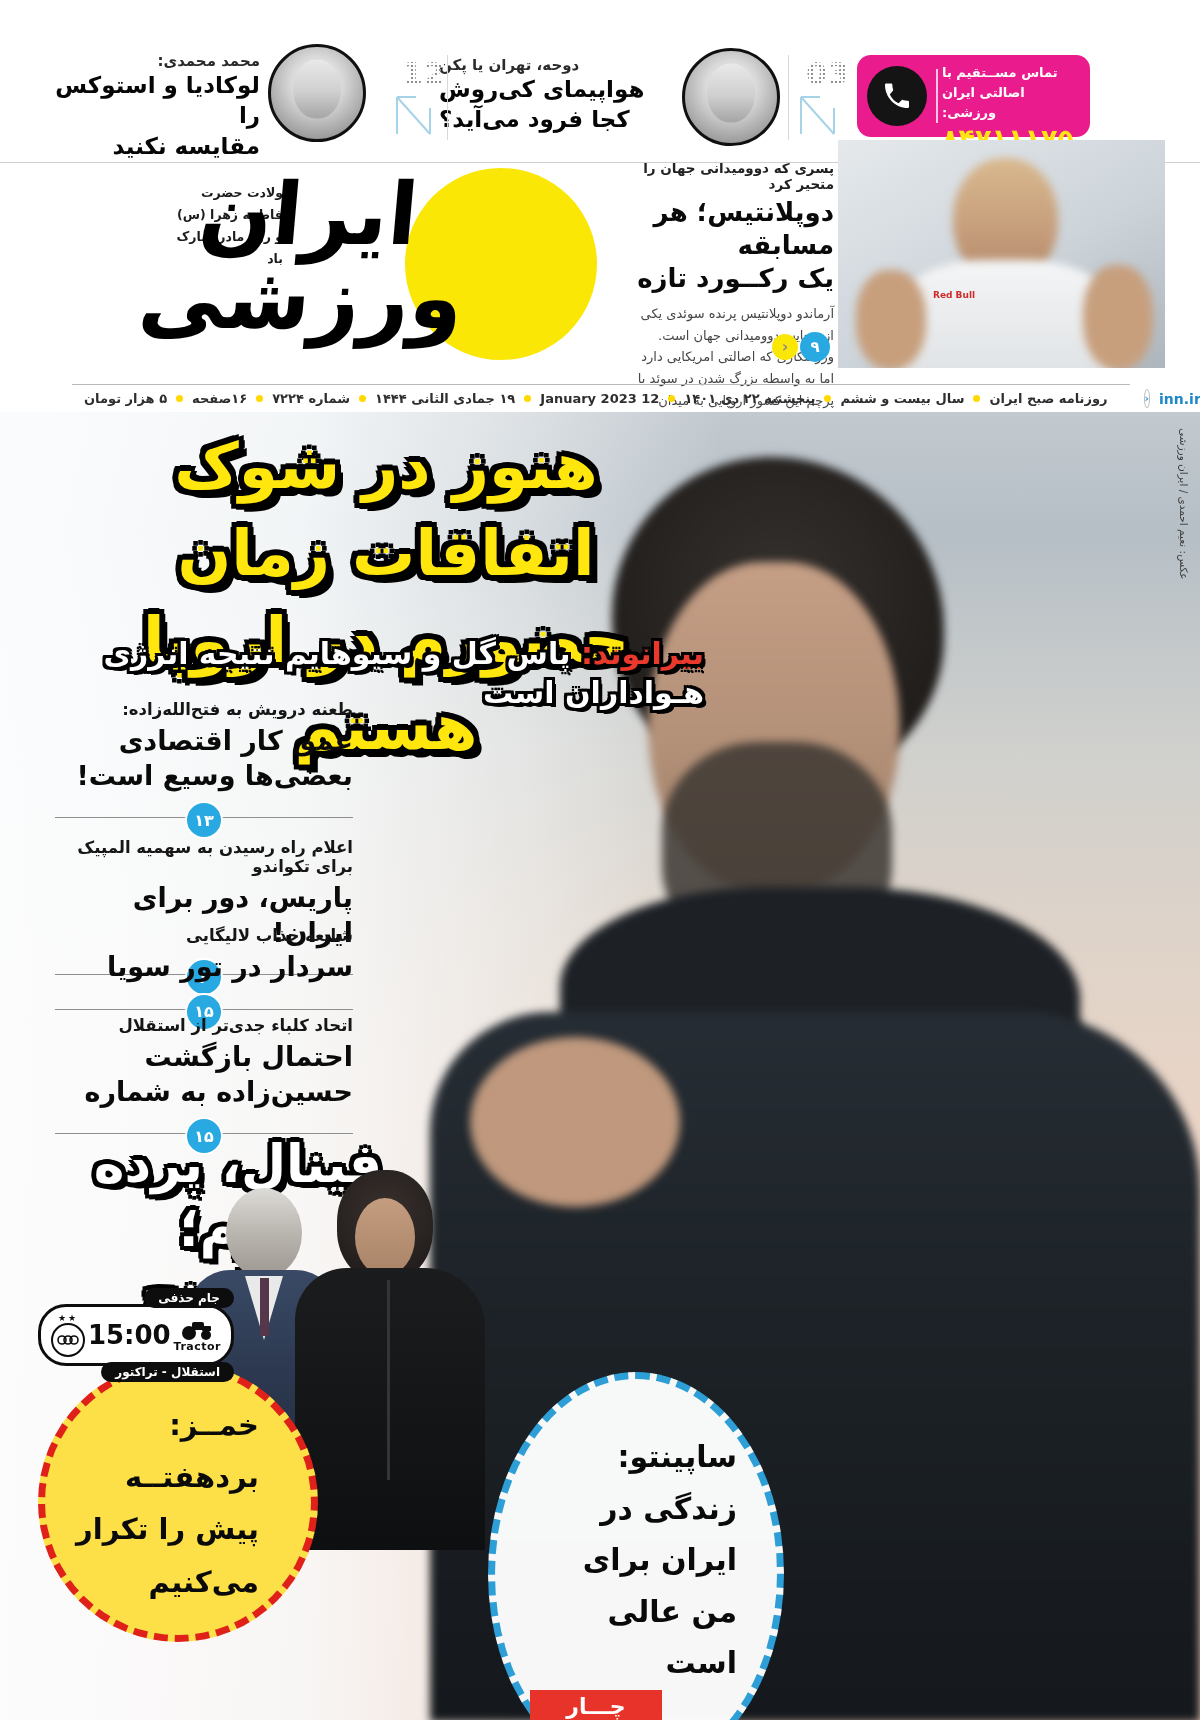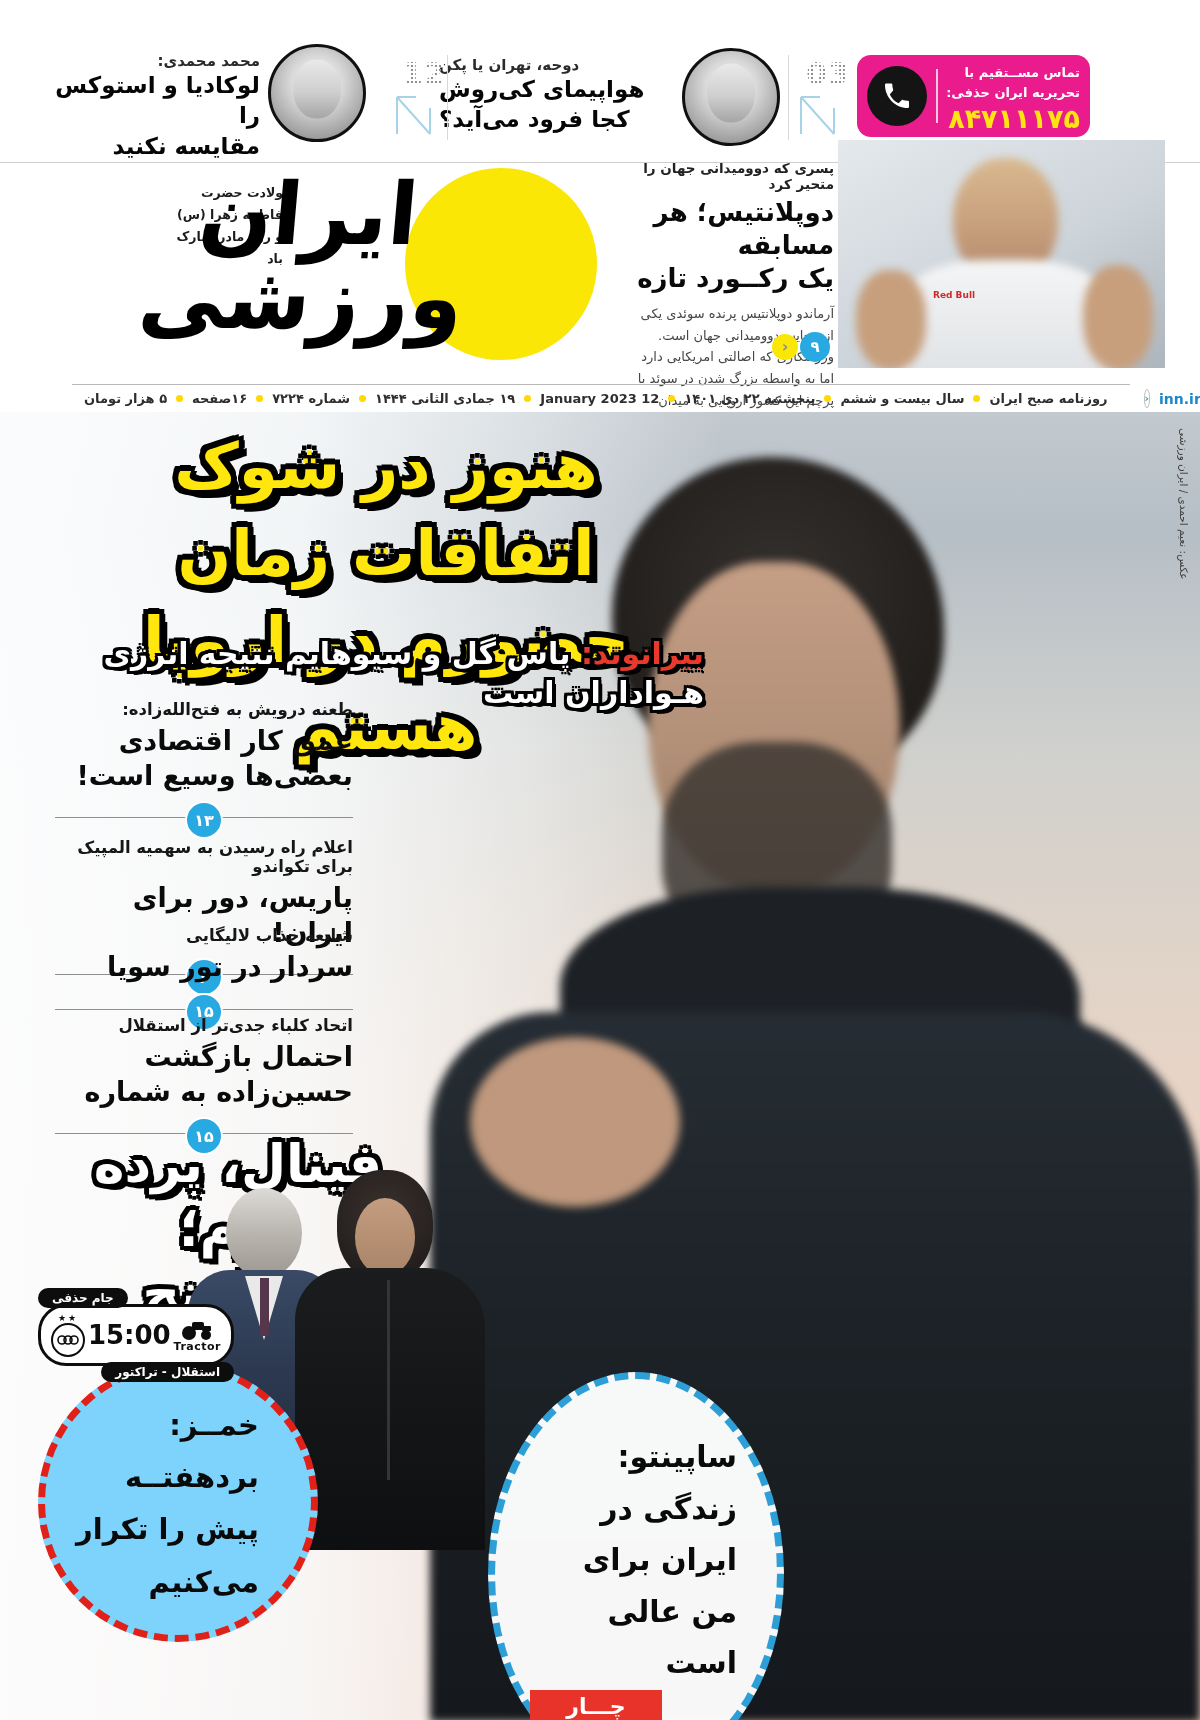--- a/index.html
+++ b/index.html
@@ -84,21 +84,21 @@
       font-size:12px;font-weight:700;padding:3px 14px;white-space:nowrap;}
   .match-pill{background:#fff;border:3px solid #0d0d0d;border-radius:28px;
       display:flex;align-items:center;justify-content:space-between;padding:4px 10px;}
   .match-time{font-size:26px;font-weight:900;color:#0d0d0d;text-align:center;}
   .team-logo{display:flex;flex-direction:column;align-items:center;line-height:1;}
   .tractor-label{font-size:11px;font-weight:800;color:#0d0d0d;letter-spacing:0.5px;}
   .stars{font-size:9px;color:#0d0d0d;letter-spacing:2px;}
   .ring{border:2.5px solid #0d0d0d;border-radius:50%;display:flex;align-items:center;justify-content:center;}
 
   
-  .quote-circle{border-radius:50%;background:#7dd3fc;}
+  .quote-circle{border-radius:50%;background:#fde047;}
   .quote-red{border:7px dashed #df2119;}
   .quote-blue{border:7px dashed #2d9fd6;background:rgba(255,255,255,0.97);}
   .quote-text{font-size:29px;font-weight:900;color:#0a0a0a;line-height:1.8;text-align:right;}
 
   .banner-red{background:#e8332a;color:#fff;font-size:22px;font-weight:900;
       display:flex;align-items:flex-start;justify-content:center;}
 
   
   .coach-head{border-radius:50%;}
 </style>
@@ -107,23 +107,23 @@
 
 <div class="page">
 
   <div class="abs contact-badge" style="left:857px;top:55px;width:233px;height:82px;">
     <div class="phone-circle abs" style="left:10px;top:11px;width:60px;height:60px;">
       <svg width="32" height="32" viewBox="0 0 24 24">
           <path fill="#ffffff" d="M6.6 10.8c1.5 3 3.6 5.1 6.6 6.6l2.2-2.2c.3-.3.7-.4 1-.2 1.1.4 2.3.6 3.6.6.6 0 1 .4 1 1V20c0 .6-.4 1-1 1C10.8 21 3 13.2 3 3.5 3 3 3.4 2.6 4 2.6h3.5c.6 0 1 .4 1 1 0 1.2.2 2.4.6 3.5.1.4 0 .8-.2 1L6.6 10.8z"></path>
         </svg>
     </div>
     <div class="abs" style="left:79px;top:14px;width:1.5px;height:54px;background:rgba(255,255,255,0.75);"></div>
-    <div class="abs" style="right:10px;top:8px;width:138px;text-align:right;">
+    <div class="abs" style="right:10px;top:8px;width:138px;text-align:left;">
       <div class="contact-line">تماس مســتقیم با</div>
-      <div class="contact-line">تحریریه ایران حذفی:</div>
+      <div class="contact-line">اصالتی ایران ورزشی:</div>
       <div class="contact-phone">۸۴۷۱۱۱۷۵</div>
     </div>
   </div>
 
   <div class="abs dotted ltr" style="left:806px;top:56px;">03</div>
   <svg class="abs" style="left:798px;top:94px;" width="40" height="42" viewBox="0 0 40 42">
     <path d="M3 3 H22 M3 3 V40 M3 3 L36 40 M36 14 V40" stroke="#a7d3e8" stroke-width="2" fill="none"></path>
   </svg>
   <div class="abs vsep" style="left:788px;top:55px;height:85px;"></div>
 
@@ -289,21 +289,21 @@
     <div class="abs" style="left:72px;top:90px;width:9px;height:58px;background:#55364a;"></div>
   </div>
   <div class="abs" style="left:295px;top:1170px;width:190px;height:380px;z-index:4;">
     <div class="abs coach-head" style="left:42px;top:0;width:96px;height:112px;border-radius:46%;background:radial-gradient(circle at 50% 38%,#3a312d,#241f1e 70%);"></div>
     <div class="abs coach-head" style="left:60px;top:28px;width:60px;height:78px;background:linear-gradient(180deg,#c49d80,#a98367);"></div>
     <div class="abs" style="left:0;top:98px;width:190px;height:282px;border-radius:52px 60px 0 0;background:linear-gradient(180deg,#1b1c1e,#0e0f11);"></div>
     <div class="abs" style="left:92px;top:110px;width:3px;height:200px;background:#34353a;"></div>
   </div>
 
   <div class="abs" style="left:38px;top:1288px;width:196px;z-index:6;">
-    <div style="display:flex;justify-content:flex-end;">
+    <div style="display:flex;justify-content:flex-start;">
         <span class="pill-black">جام حذفی</span>
       </div>
     <div class="match-pill" style="margin-top:-4px;height:48px;">
       <span class="team-logo">
         <svg width="34" height="22" viewBox="0 0 34 22">
           <circle cx="9" cy="14" r="7" fill="#0d0d0d"></circle>
             <circle cx="26" cy="16" r="5" fill="#0d0d0d"></circle>
           <rect x="12" y="3" width="12" height="8" rx="2" fill="#0d0d0d"></rect>
             <rect x="22" y="7" width="9" height="5" rx="1" fill="#0d0d0d"></rect>
         </svg>

